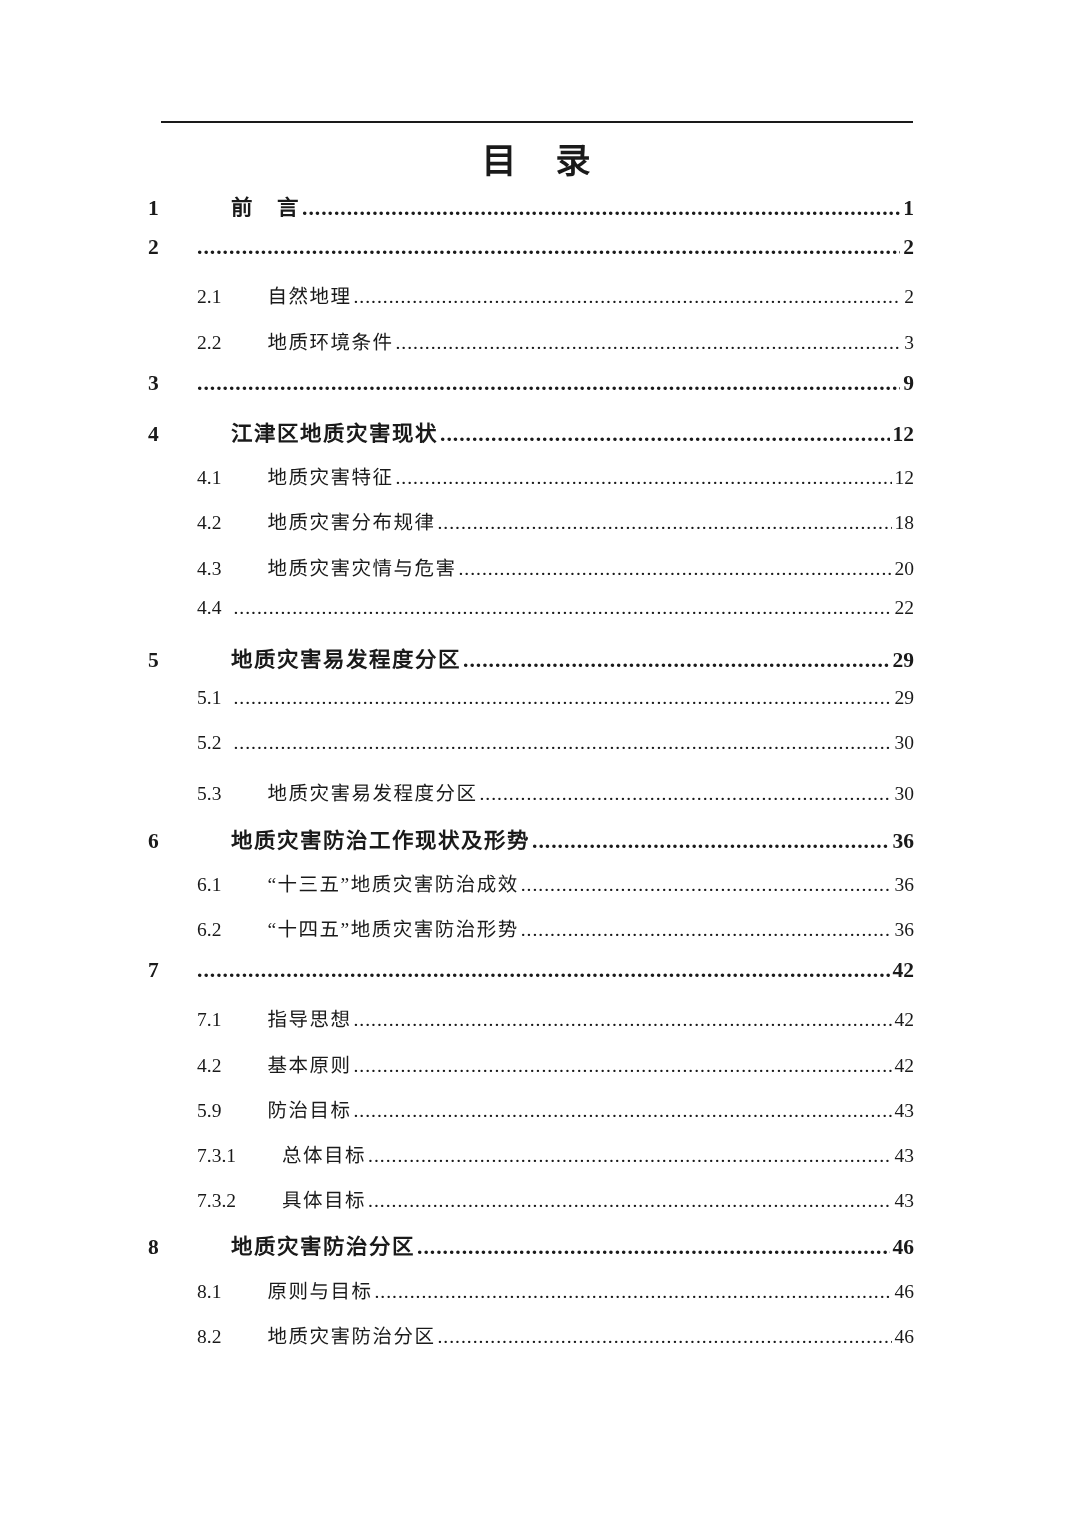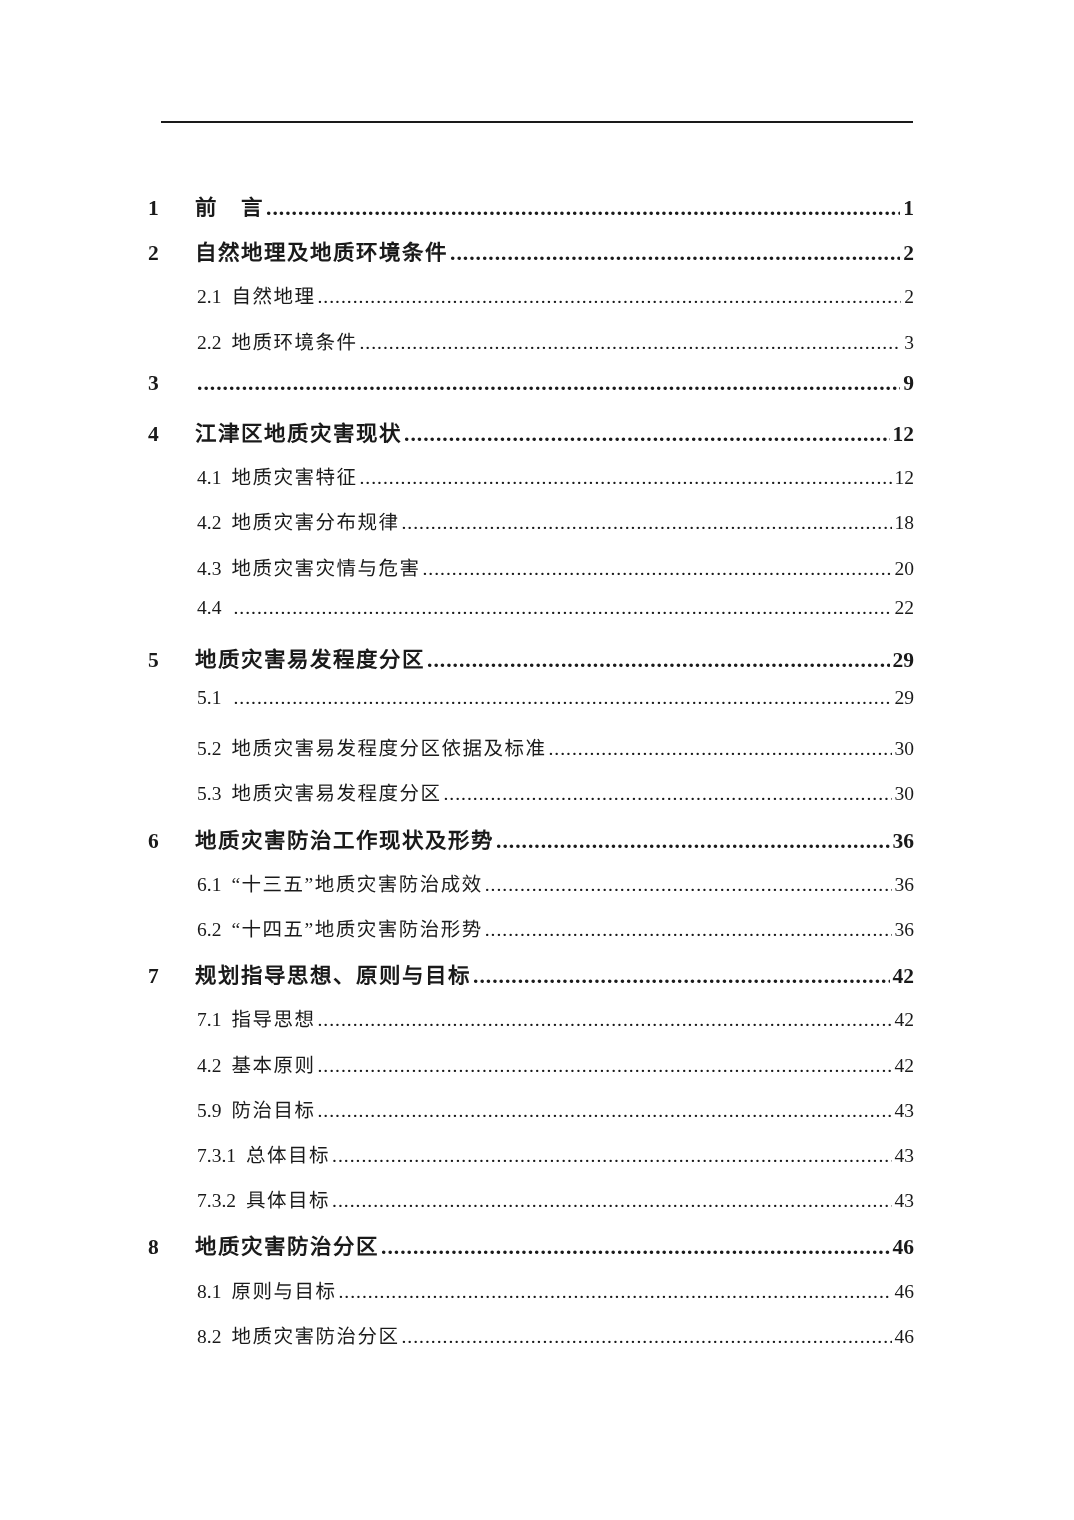--- a/index.html
+++ b/index.html
@@ -68,48 +68,49 @@
     min-width: 47px;
   }
   .toc-entry.l2 .num {
     margin-right: 10px;
     text-align: center;
   }
   .toc-entry .label {
     flex: 0 0 auto;
     letter-spacing: 1.5px;
     white-space: pre;
+    margin-left: 36px;
   }
   .toc-entry .leader {
     flex: 1 1 0;
     min-width: 12px;
     overflow: hidden;
     white-space: nowrap;
     letter-spacing: 1px;
     margin: 0 3px 0 2px;
   }
   .toc-entry .pgnum {
     flex: 0 0 auto;
   }
 </style>
 </head>
 <body>
 
 <div class="page">
   <div class="top-rule"></div>
+  <h1 class="toc-title">目　录</h1>
   <nav class="toc" id="toc">
       <div class="toc-entry l1">
         <span class="num">1</span>
         <span class="label">前　言</span>
         <span class="leader">............................................................................................................................................................................................................................</span>
         <span class="pgnum">1</span>
       </div>
       <div class="toc-entry l1">
         <span class="num">2</span>
-        <span class="label">自然地理及地质环境条件</span>
         <span class="leader">............................................................................................................................................................................................................................</span>
         <span class="pgnum">2</span>
       </div>
       <div class="toc-entry l2">
         <span class="num">2.1</span>
         <span class="label">自然地理</span>
         <span class="leader">............................................................................................................................................................................................................................</span>
         <span class="pgnum">2</span>
       </div>
       <div class="toc-entry l2">
@@ -158,21 +159,20 @@
         <span class="leader">............................................................................................................................................................................................................................</span>
         <span class="pgnum">29</span>
       </div>
       <div class="toc-entry l2">
         <span class="num">5.1</span>
         <span class="leader">............................................................................................................................................................................................................................</span>
         <span class="pgnum">29</span>
       </div>
       <div class="toc-entry l2">
         <span class="num">5.2</span>
-        <span class="label">地质灾害易发程度分区依据及标准</span>
         <span class="leader">............................................................................................................................................................................................................................</span>
         <span class="pgnum">30</span>
       </div>
       <div class="toc-entry l2">
         <span class="num">5.3</span>
         <span class="label">地质灾害易发程度分区</span>
         <span class="leader">............................................................................................................................................................................................................................</span>
         <span class="pgnum">30</span>
       </div>
       <div class="toc-entry l1">
@@ -188,21 +188,20 @@
         <span class="pgnum">36</span>
       </div>
       <div class="toc-entry l2">
         <span class="num">6.2</span>
         <span class="label">“十四五”地质灾害防治形势</span>
         <span class="leader">............................................................................................................................................................................................................................</span>
         <span class="pgnum">36</span>
       </div>
       <div class="toc-entry l1">
         <span class="num">7</span>
-        <span class="label">规划指导思想、原则与目标</span>
         <span class="leader">............................................................................................................................................................................................................................</span>
         <span class="pgnum">42</span>
       </div>
       <div class="toc-entry l2">
         <span class="num">7.1</span>
         <span class="label">指导思想</span>
         <span class="leader">............................................................................................................................................................................................................................</span>
         <span class="pgnum">42</span>
       </div>
       <div class="toc-entry l2">

